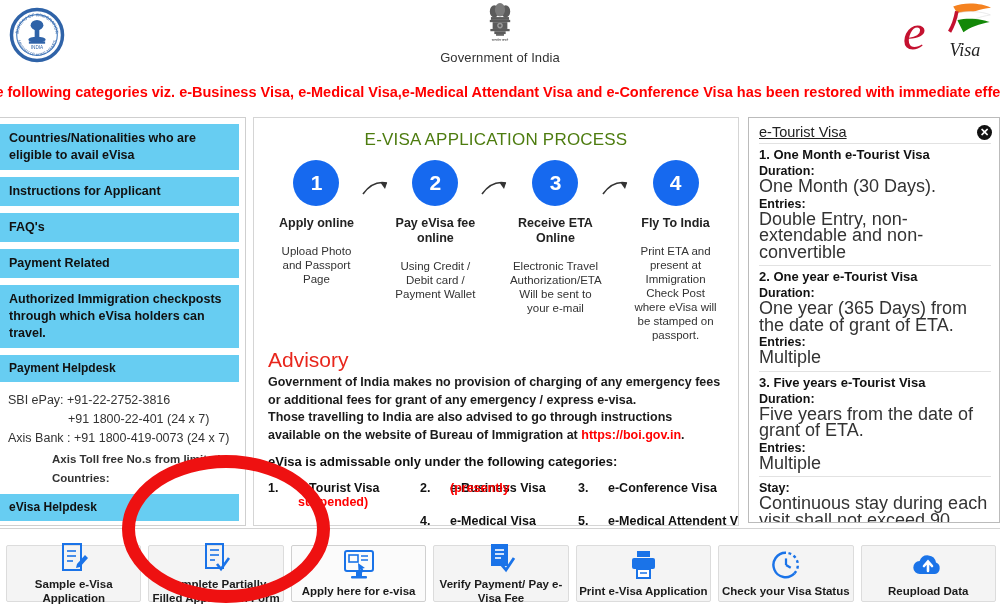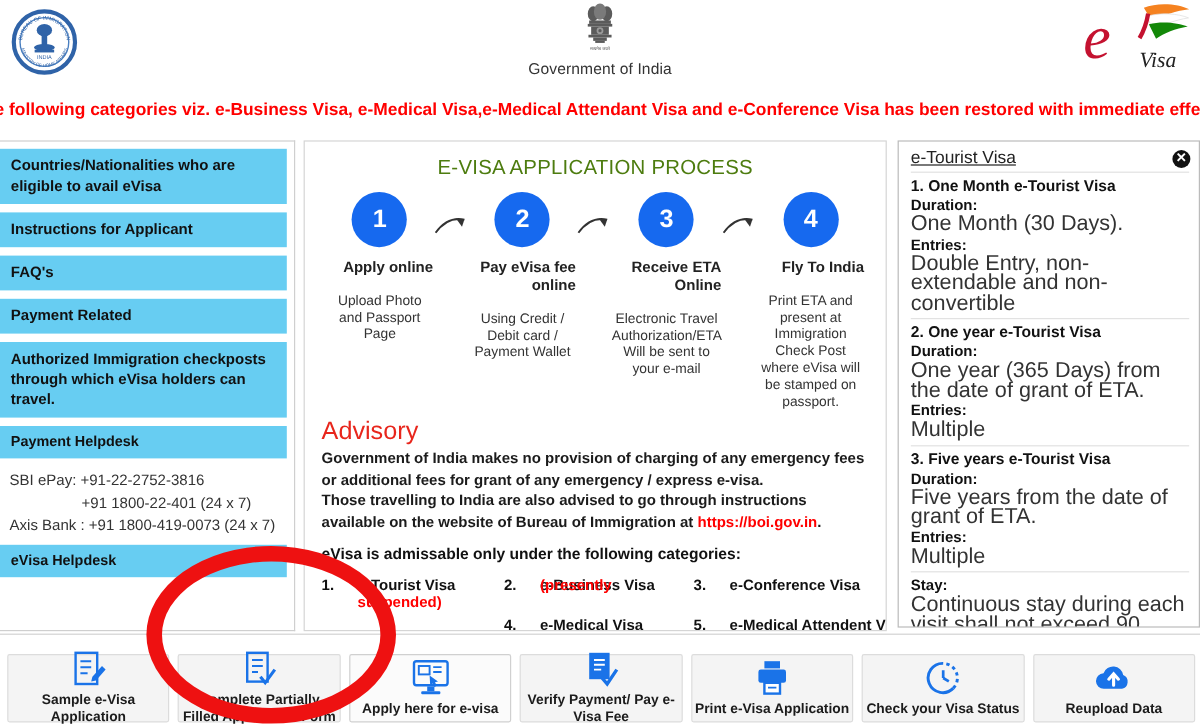--- a/index.html
+++ b/index.html
@@ -56,21 +56,21 @@
     overflow:hidden;
   }
   #proc-title { text-align:center; font-size:17px; color:#4d7c0f; letter-spacing:.2px;
                 margin:4px 0 10px; font-weight:400; }
   #steps { display:flex; justify-content:space-between; align-items:flex-start; padding:0 4px; }
   .step { width:104px; text-align:center; position:relative; }
   .step-circle {
     width:46px; height:46px; border-radius:50%; background:#1669ef; color:#fff;
     font-size:21px; font-weight:bold; line-height:46px; margin:0 auto 10px;
   }
-  .step-title { font-weight:bold; font-size:12.5px; color:#222; line-height:15px;text-align:right; }
+  .step-title { font-weight:bold; font-size:12.5px; color:#222; line-height:15px; }
   .step-desc { font-size:11.5px; color:#333; line-height:14px; margin-top:13px; }
   .arrow { width:30px; height:46px; flex:none; margin-top:6px; }
 
   #advisory-h { color:#e8261c; font-size:21px; margin:6px 0 2px; font-weight:400; }
   .adv-p { font-size:12.5px; font-weight:bold; color:#1b1b1b; line-height:17.5px; margin:0; }
   .adv-link { color:#ff0000; font-weight:bold; }
   #adv-cat { font-size:13px; font-weight:bold; color:#111; margin-top:10px; }
 
   #cat-grid { margin-top:12px; position:relative; font-size:12.5px; font-weight:bold; color:#111; }
   .cat-col { position:absolute; }
@@ -187,20 +187,21 @@
     <div class="side-item">Instructions for Applicant</div>
     <div class="side-item">FAQ's</div>
     <div class="side-item">Payment Related</div>
     <div class="side-item">Authorized Immigration checkposts through which eVisa holders can travel.</div>
     <div class="side-item small">Payment Helpdesk</div>
 
     <div class="helpdesk-text">
       <span>SBI ePay: +91-22-2752-3816</span>
       <span class="indent">+91 1800-22-401 (24 x 7)</span>
       <span>Axis Bank : +91 1800-419-0073 (24 x 7)</span>
+      <span class="tollfree">Axis Toll free No.s from limited Countries:</span>
     </div>
 
     <div class="side-item small" style="margin-top:6px">eVisa Helpdesk</div>
 
   </div>
 
   <div id="center">
     <div id="proc-title">E-VISA APPLICATION PROCESS</div>
 
     <div id="steps">

